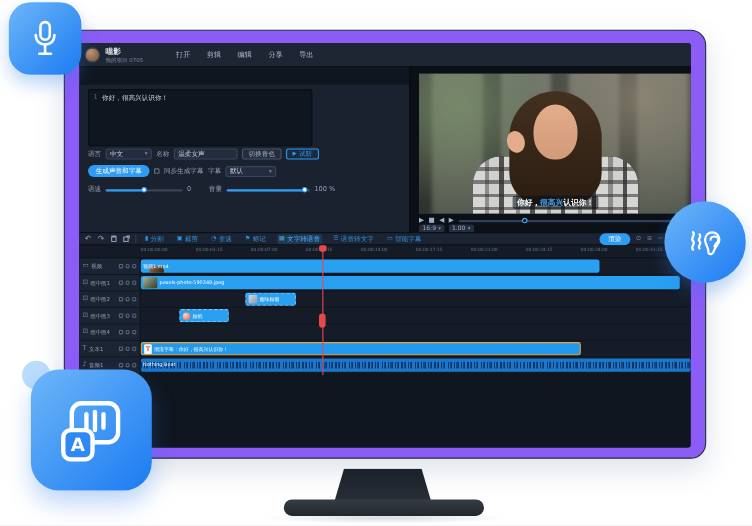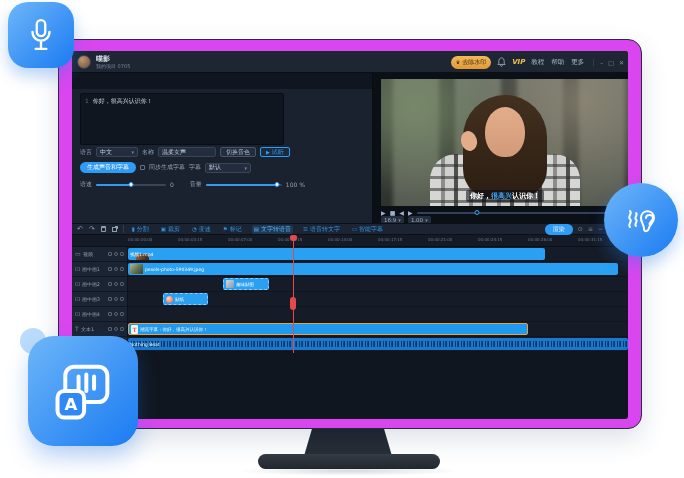--- a/index.html
+++ b/index.html
@@ -1,20 +1,20 @@
 <!DOCTYPE html>
 <html><head>
 <meta charset="utf-8">
 <style>
   html,body{margin:0;padding:0;width:684px;height:478px;background:#ffffff;overflow:hidden;
     font-family:"DejaVu Sans","Liberation Sans",sans-serif;}
   *{box-sizing:border-box;}
 
   
-  .monitor{position:absolute;left:58px;top:39px;width:584px;height:390px;background:#d946ef;
+  .monitor{position:absolute;left:58px;top:27px;width:584px;height:390px;background:#8b5cf6;
     border:1px solid #262d38;border-radius:14px;box-shadow:0 10px 26px rgba(40,70,120,.16);z-index:2;}
   .screen{position:absolute;left:13px;top:11px;width:556px;height:368px;background:#10161f;border-radius:3px;overflow:hidden;}
   .stand-neck{position:absolute;left:304px;top:426px;width:88px;height:30px;z-index:1;
     background:linear-gradient(180deg,#1a1f27,#2a3039);clip-path:polygon(10% 0,90% 0,100% 100%,0 100%);}
   .stand-base{position:absolute;left:258px;top:454px;width:182px;height:15px;border-radius:8px;z-index:1;
     background:linear-gradient(180deg,#353c45,#22272e);}
   .floor-shadow{position:absolute;left:238px;top:466px;width:222px;height:10px;border-radius:50%;
     background:radial-gradient(ellipse,rgba(30,50,80,.18),rgba(30,50,80,0) 70%);z-index:0;}
 
   
@@ -159,40 +159,27 @@
 
 <div class="floor-shadow"></div>
 
 <div class="monitor">
   <div class="screen">
 
     <div class="topbar">
       <div class="avatar"></div>
       <div class="app-name">喵影</div>
       <div class="app-sub">我的项目 0705</div>
-      <div class="tb-right">
-        <div class="watermark-pill">
-          <span class="crown">♛</span>
-          <span>去除水印</span>
-        </div>
-        <svg class="bell" viewBox="0 0 10 11">
-          <path d="M5 1 C2.6 1 2 3 2 5 L2 7 L1 8.2 L9 8.2 L8 7 L8 5 C8 3 7.4 1 5 1 Z M4 9.2 a1 1 0 0 0 2 0" fill="none" stroke="#aeb9ca" stroke-width="0.9"></path>
-        </svg>
-        <span class="vip">VIP</span>
-        <div id="right-menus">
-            <span class="menu-item">教程</span>
-            <span class="menu-item">帮助</span>
-            <span class="menu-item">更多</span>
-          </div>
-        <div class="winctl">
-          <span>–</span>
-          <span>□</span>
-          <span>✕</span>
-        </div>
-      </div>
+      <div id="menu-bar">
+          <span class="menu-item">打开</span>
+          <span class="menu-item">剪辑</span>
+          <span class="menu-item">编辑</span>
+          <span class="menu-item">分享</span>
+          <span class="menu-item">导出</span>
+        </div>
     </div>
 
 
     <div class="panel"></div>
     <div class="script-box">
       <span class="line-no">1</span>
       <span class="script-text">你好，很高兴认识你！</span>
     </div>
 
     <div class="p-row" style="top:96px;">

